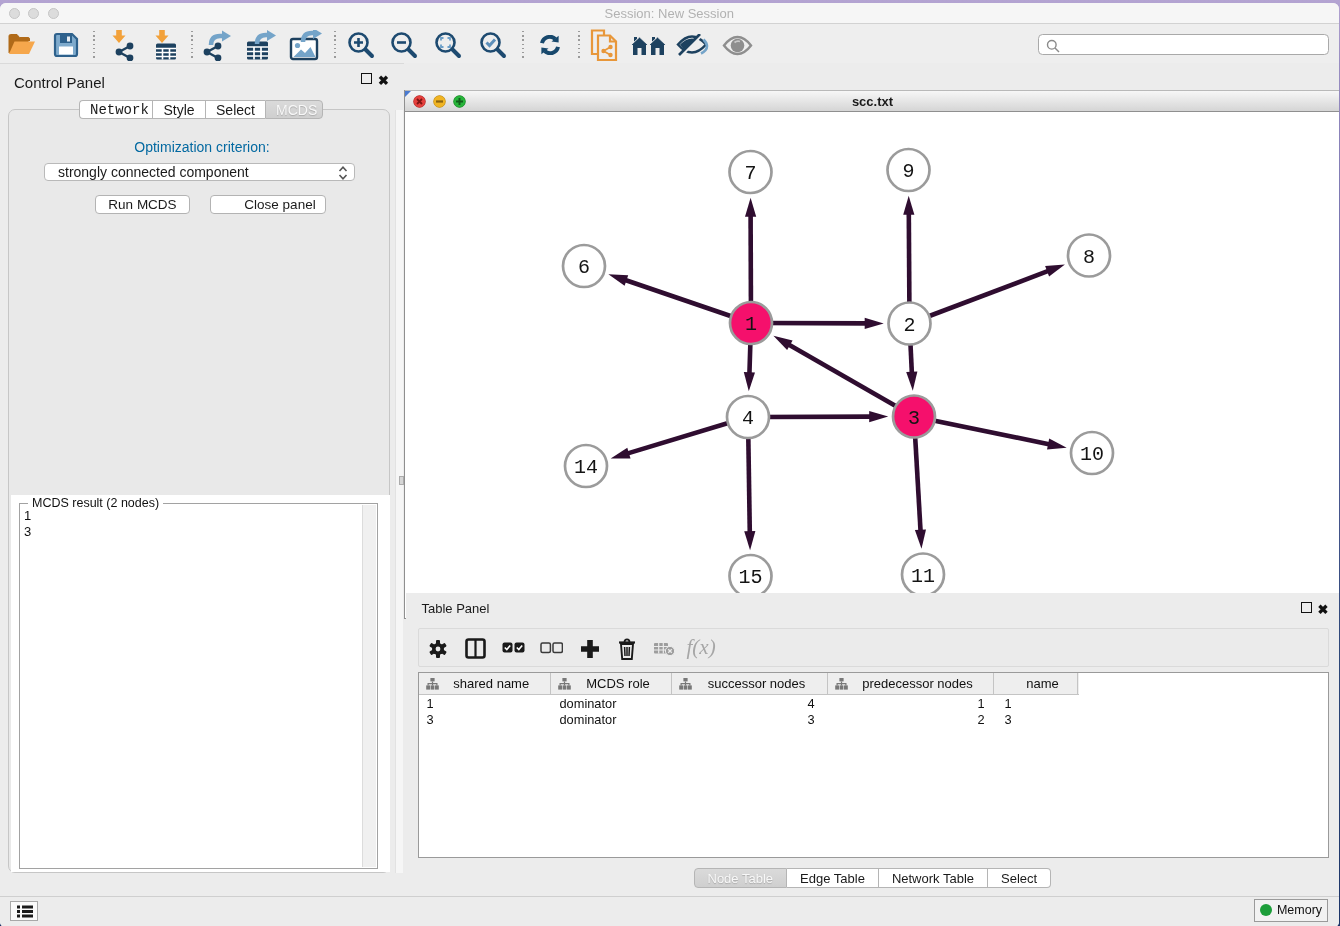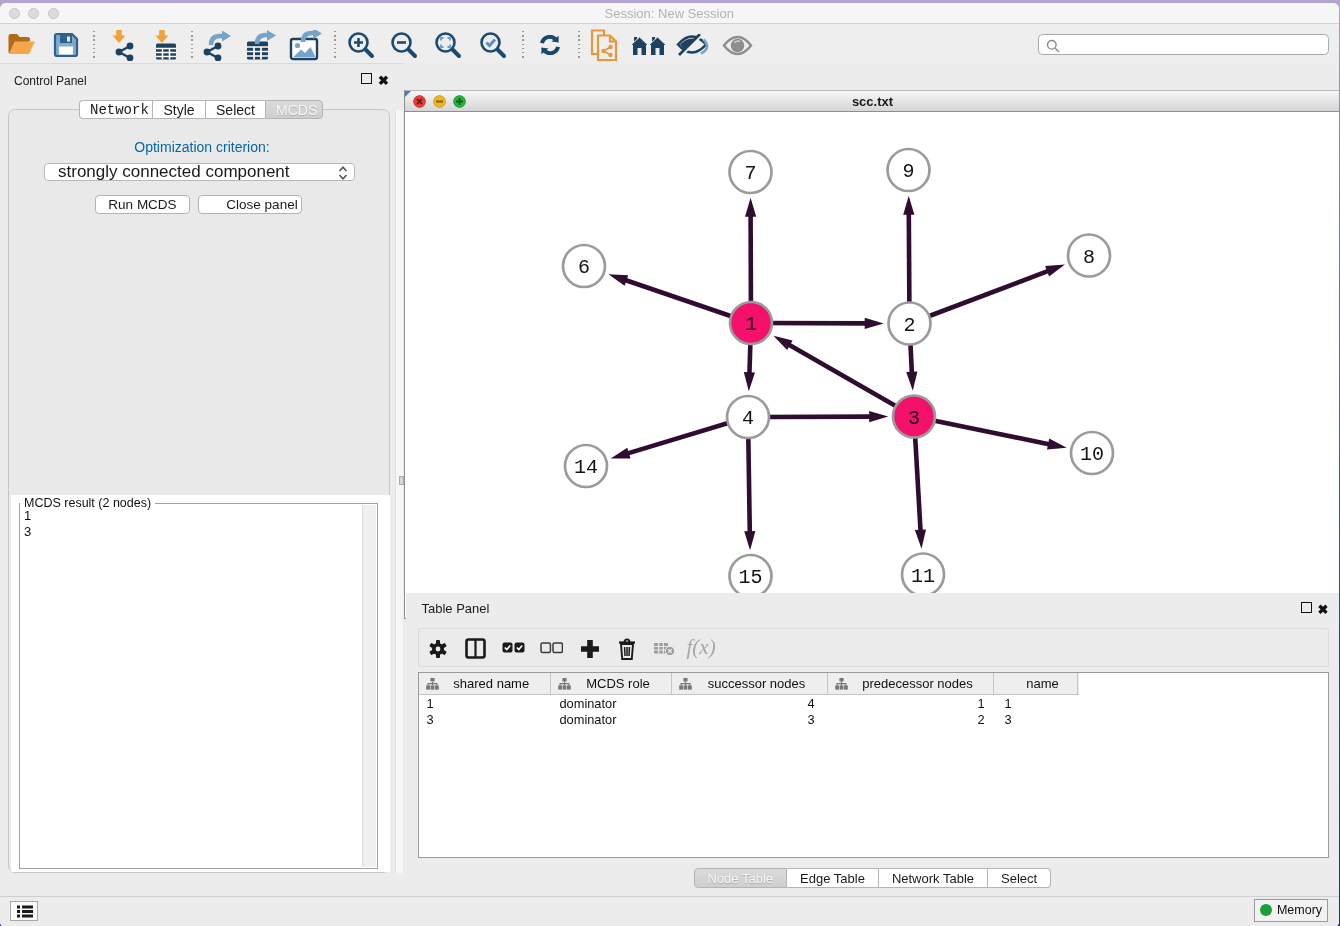--- a/index.html
+++ b/index.html
@@ -12,37 +12,37 @@
 #ttext{position:absolute;top:0;left:0;width:100%;text-align:center;font-size:13px;line-height:21px;color:#b2b2b2;}
 
 #toolbar{position:absolute;left:0;top:20.5px;width:100%;height:39px;background:#eeeeee;}
 .sep{position:absolute;top:7px;height:29px;width:1.5px;background:repeating-linear-gradient(180deg,#9a9a9a 0 1.5px,rgba(0,0,0,0) 1.5px 4.2px);}
 .ticon{position:absolute;top:0;}
 .ticon2{position:absolute;}
 #search{position:absolute;left:1038px;top:10px;width:291px;height:21px;background:#fff;border:1px solid #a9a9a9;border-radius:4.5px;}
 
 #cpanel{position:absolute;left:0;top:59.5px;width:404px;height:833px;background:#ececec;border-top:1px solid #dadada;}
 #cphead{position:absolute;left:0;top:0;width:100%;height:34px;}
-#cphead .pt{position:absolute;left:14px;top:10px;font-size:12px;color:#1a1a1a;}
+#cphead .pt{position:absolute;left:14px;top:10px;font-size:15px;color:#1a1a1a;}
 .wmax{position:absolute;width:11px;height:11px;border:1.6px solid #111;}
 .wclose{position:absolute;font-size:13px;font-weight:700;color:#111;line-height:11px;}
 #cptabs{position:absolute;top:36px;left:79px;height:19px;display:flex;}
 .tab{height:19px;line-height:18px;padding:0 10px;background:#fff;border:1px solid #b5b5b5;border-right:none;color:#1a1a1a;text-align:center;font-size:14px;}
 .tab.first{border-radius:4px 0 0 4px;font-family:Liberation Mono, monospace;}
 .tab.sel{background:linear-gradient(#dadada,#cfcfcf);color:#f8f8f8;text-shadow:0 1px 1px #aaa;border:1px solid #b5b5b5;border-radius:0 4px 4px 0;}
 #cpbox{position:absolute;left:8px;top:45px;width:382px;height:764px;background:#e9e9e9;border:1px solid #c6c6c6;border-radius:7px;}
 #cpscroll{position:absolute;left:395px;top:46px;width:8px;height:763px;background:#f6f6f6;border-left:1px solid #e2e2e2;}
 #cphandle{position:absolute;left:399px;top:412px;width:5px;height:9px;background:#d6d6d6;border:1px solid #ababab;}
 #optlabel{position:absolute;top:75px;left:0;width:404px;text-align:center;font-size:14px;color:#0369a1;}
-#combo{position:absolute;left:44px;top:99px;width:311px;height:18px;background:#fff;border:1px solid #b9b9b9;border-radius:4px;font-size:17px;color:#1a1a1a;line-height:16px;padding-left:13px;}
+#combo{position:absolute;left:44px;top:99px;width:311px;height:18px;background:#fff;border:1px solid #b9b9b9;border-radius:4px;font-size:14px;color:#1a1a1a;line-height:16px;padding-left:13px;}
 .btn{position:absolute;top:131px;height:19px;background:#fff;border:1px solid #b3b3b3;border-radius:4px;font-size:13.5px;color:#1a1a1a;text-align:center;line-height:17px;}
 
 #mcdswhite{position:absolute;left:11px;top:431px;width:379px;height:377px;background:#fff;}
 #mcdsbox{position:absolute;left:19px;top:439px;width:359px;height:366px;border:1px solid #a2a2a2;}
-#mcdslegend{position:absolute;left:0;top:-8px;background:#fff;padding:0 4px;font-size:12.5px;color:#111;}
+#mcdslegend{position:absolute;left:8px;top:-8px;background:#fff;padding:0 4px;font-size:12.5px;color:#111;}
 #mcdstext{position:absolute;left:4px;top:4px;font-size:13px;color:#111;line-height:16px;}
 #mcdsscroll{position:absolute;right:1px;top:1px;width:14px;bottom:1px;background:#f0f0f0;border-left:1px solid #dcdcdc;}
 
 #netwin{position:absolute;left:404px;top:61.5px;width:936px;height:529px;background:#fff;border-left:1.5px solid #8f8f8f;border-bottom:1.5px solid #8f8f8f;margin-top:25px;}
 #nettitle{position:absolute;left:0;top:0;width:100%;height:22px;background:linear-gradient(#f7f7f7,#d5d5d5);border-bottom:1px solid #8f8f8f;border-top:1px solid #b9b9b9;}
 #nettitle .t{position:absolute;width:100%;text-align:center;font-size:13px;font-weight:700;color:#1a1a1a;line-height:22px;}
 .lite{position:absolute;top:4.5px;width:13px;height:13px;border-radius:50%;}
 #graph{position:absolute;left:-1px;top:23px;}
 
 #tpanel{position:absolute;left:405.5px;top:590px;width:934px;height:302.5px;background:#ececec;}
@@ -221,21 +221,21 @@
       <div class="tab sel" style="width:58px;">MCDS</div>
     </div>
     <div id="optlabel">Optimization criterion:</div>
     <div id="combo">strongly connected component
       <svg style="position:absolute;right:6px;top:2px;" width="10" height="14" viewBox="0 0 10 14">
           <path d="M1.5,5 L5,1.2 L8.5,5" fill="none" stroke="#555" stroke-width="1.6"></path>
           <path d="M1.5,9 L5,12.8 L8.5,9" fill="none" stroke="#555" stroke-width="1.6"></path>
         </svg>
     </div>
     <div class="btn" style="left:95px;width:95px;">Run MCDS</div>
-    <div class="btn" style="left:198px;width:104px;padding-left:24px;">Close panel</div>
+    <div class="btn" style="left:210px;width:116px;padding-left:24px;">Close panel</div>
     <div id="mcdswhite"></div>
     <div id="mcdsbox">
       <div id="mcdstext">1<br>3</div>
       <div id="mcdsscroll"></div>
       <div id="mcdslegend">MCDS result (2 nodes)</div>
     </div>
     <div id="cpscroll"></div>
     <div id="cphandle"></div>
   </div>
   <div id="netwin">

